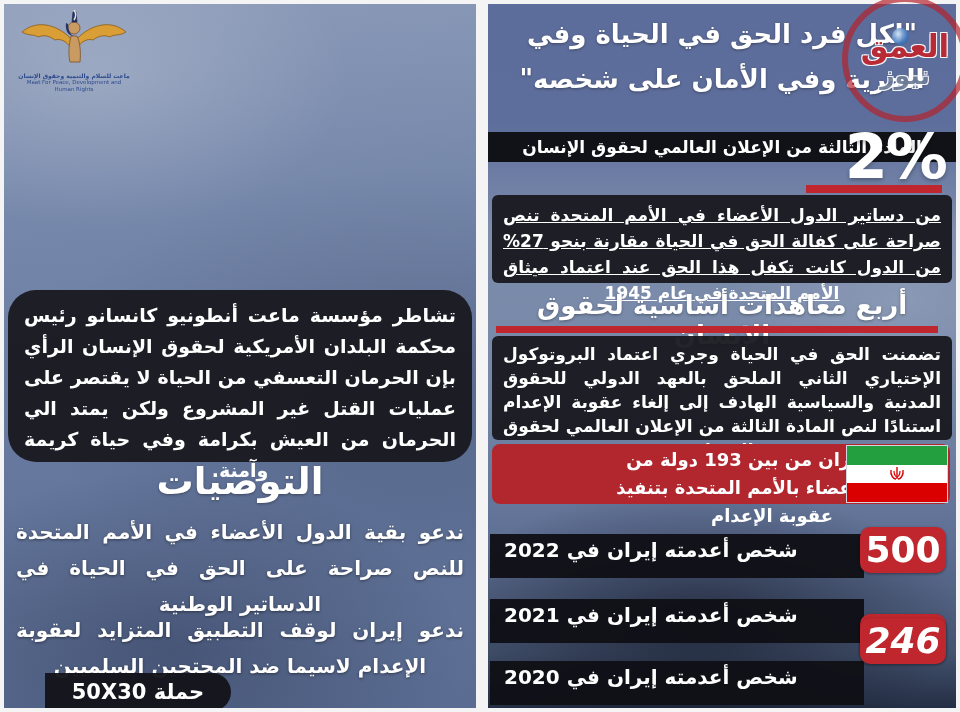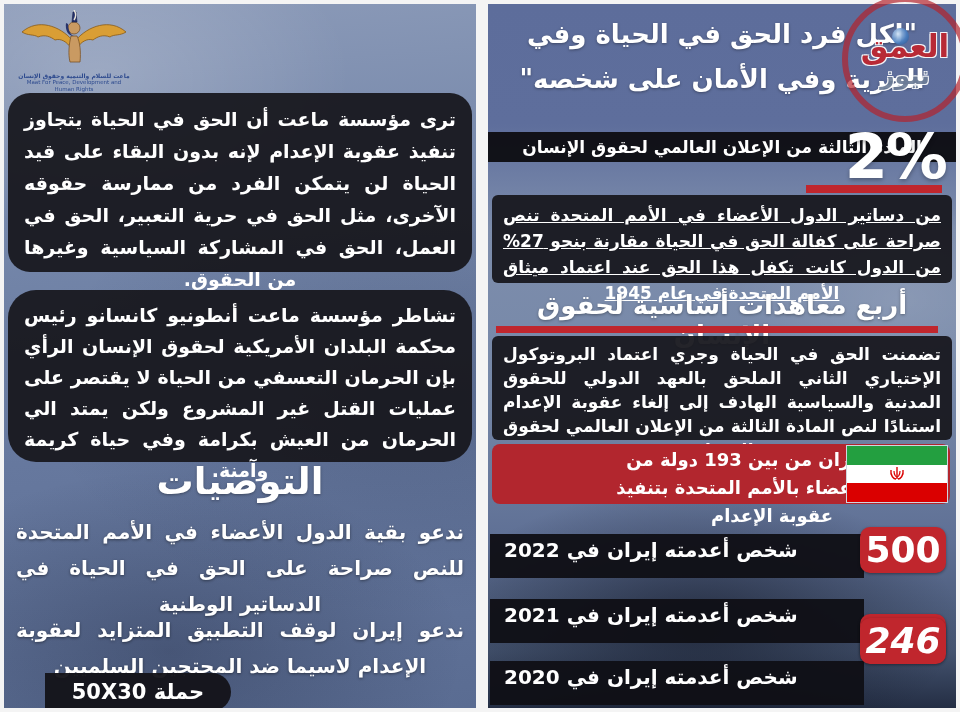--- a/index.html
+++ b/index.html
@@ -107,21 +107,20 @@
         <path d="M53 26 C51 34, 50 44, 52 52 L62 52 C63 42, 62 32, 59 26 Z" fill="#c99a62" stroke="#7a5226" stroke-width="0.8"></path>
         <circle cx="56" cy="18" r="6" fill="#c99a62" stroke="#7a5226" stroke-width="0.8"></circle>
         <path d="M50 14 C50 22, 54 26, 56 26 C50 26, 47 20, 48 13 Z" fill="#27336b"></path>
         <path d="M55 2 L58 2 L59 12 L54 12 Z" fill="#27336b" stroke="#141d45" stroke-width="0.6"></path>
         <path d="M56 0 C58 3, 58 7, 56 10" stroke="#e8e4d8" stroke-width="1.4" fill="none"></path>
       </svg>
       <div class="l-ar">ماعت للسلام والتنمية وحقوق الإنسان</div>
       <div class="l-en">Maat For Peace, Development and Human Rights</div>
     </div>
 
-    <div class="darkbox" id="left-para1">ترى مؤسسة ماعت أن الحق في الحياة يتجاوز تنفيذ عقوبة الإعدام لإنه بدون البقاء على قيد الحياة لن يتمكن الفرد من ممارسة حقوقه الآخرى، مثل الحق في حرية التعبير، الحق في العمل، الحق في المشاركة السياسية وغيرها من الحقوق.</div>
 
     <div class="darkbox" id="left-para2">تشاطر مؤسسة ماعت أنطونيو كانسانو رئيس محكمة البلدان الأمريكية لحقوق الإنسان الرأي بإن الحرمان التعسفي من الحياة لا يقتصر على عمليات القتل غير المشروع ولكن يمتد الي الحرمان من العيش بكرامة وفي حياة كريمة وآمنة.</div>
 
     <div id="rec-title">التوصيات</div>
 
     <div class="rec-text" id="rec2">ندعو إيران لوقف التطبيق المتزايد لعقوبة الإعدام لاسيما ضد المحتجين السلميين</div>
 
     <div class="rec-text" id="rec1">ندعو بقية الدول الأعضاء في الأمم المتحدة للنص صراحة على الحق في الحياة في الدساتير الوطنية</div>
 
     <div id="campaign-badge">حملة 50X30</div>

